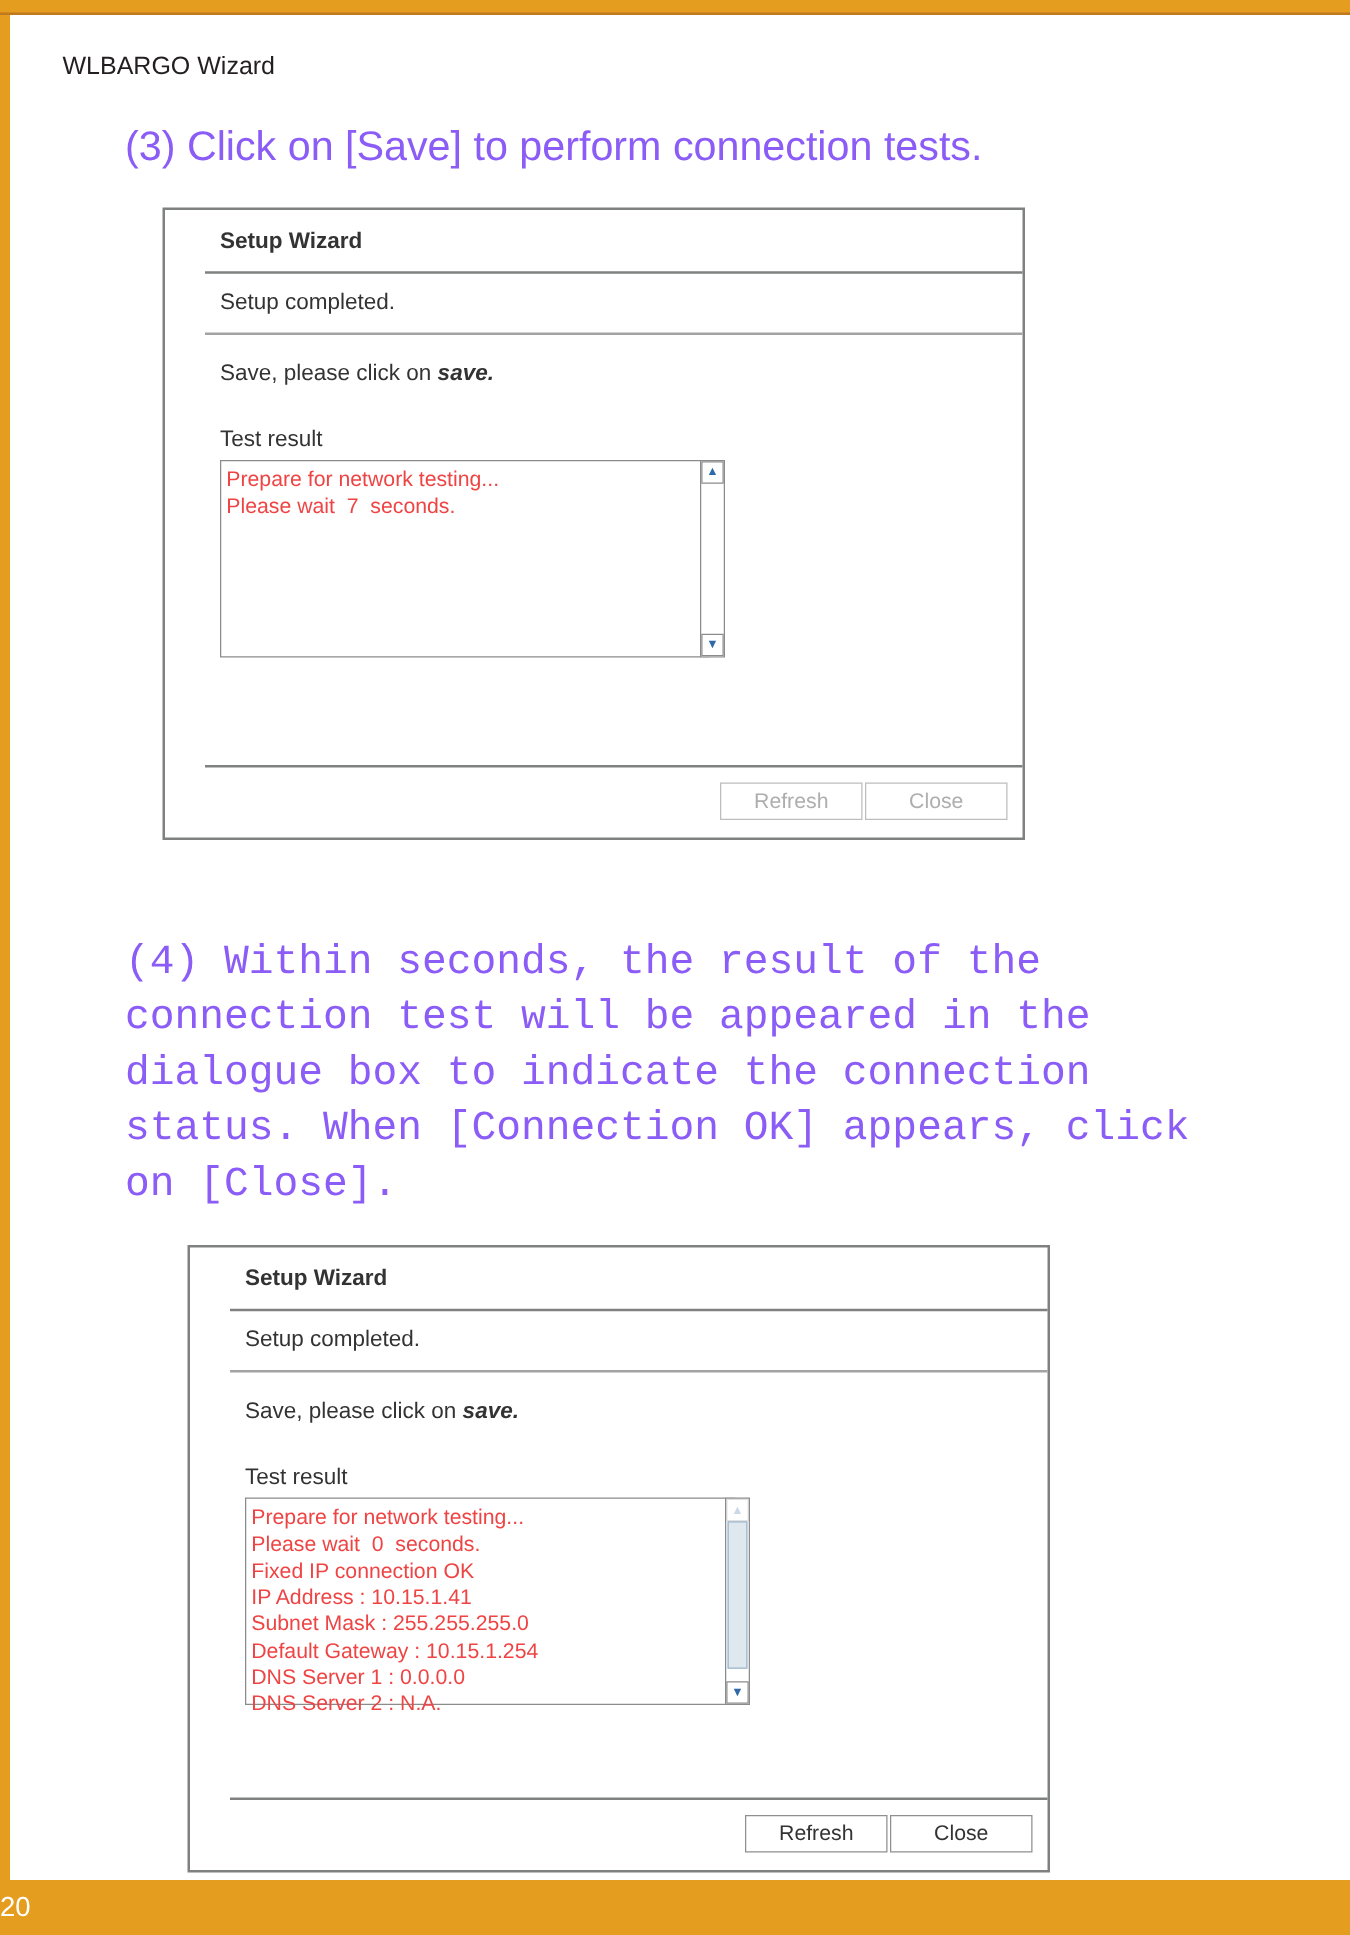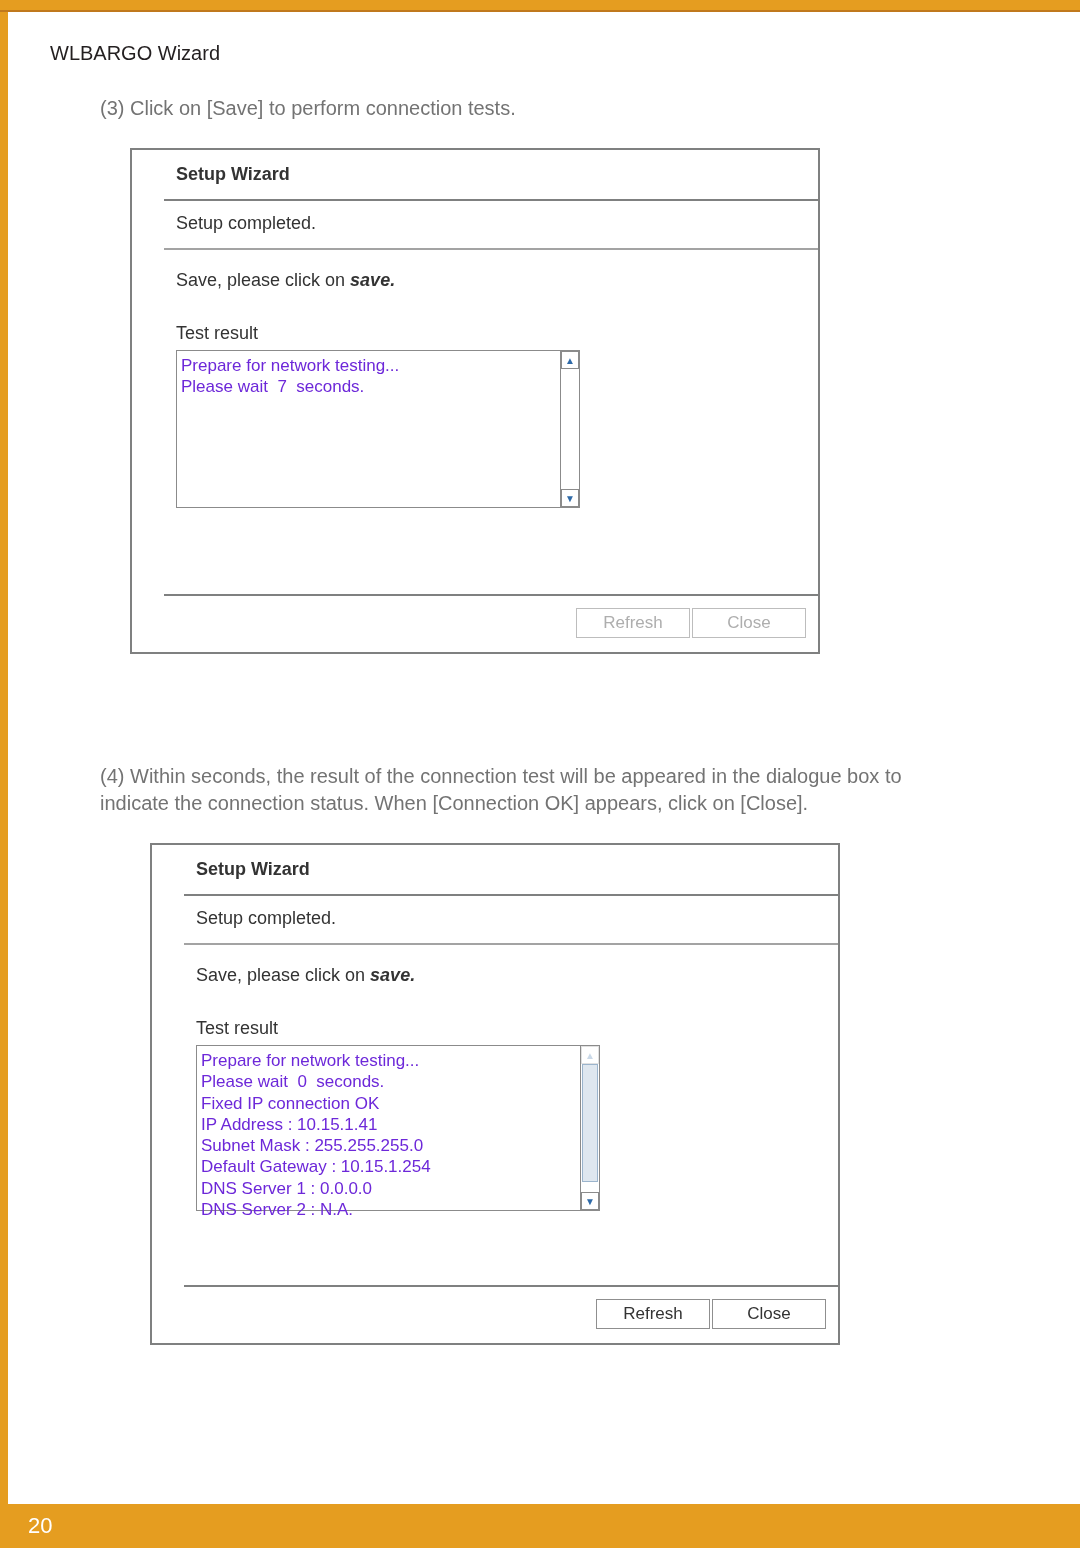--- a/index.html
+++ b/index.html
@@ -8,25 +8,25 @@
     font-family: "Segoe UI", "Myriad Pro", Arial, sans-serif;
     color: #231f20; background: #fff; position: relative;
   }
   .top-strip {
     height: 10px; background: #e59d20; width: 100%;
     border-bottom: 2px solid #c0791d;
   }
   .header-area { padding: 30px 50px 8px 50px; }
   .manual-title { font-size: 20px; color: #231f20; }
   .step {
-    font-size: 20px; color: #737373;
+    font-size: 33px; color: #8b5cf6;
     margin: 22px 0 26px 100px; max-width: 860px;
     line-height: 1.35;
   }
-  .step.second { margin-top: 109px; }
+  .step.second { margin-top: 76px; font-family: Liberation Mono, monospace; }
   
   .panel {
     width: 654px; border: 2px solid #7f8080; background: #fff;
     position: relative;
     font-family: Arial, Helvetica, sans-serif;
     color: #333;
     padding-left: 32px;
   }
   .panel-1 { margin-left: 130px; }
   .panel-2 { margin-left: 150px; }
@@ -43,21 +43,21 @@
     border-bottom: 2px solid #7f8080;
   }
   .panel .row-body .save-line { margin-bottom: 20px; }
   .panel .row-body .save-line .bold-ital { font-weight: bold; font-style: italic; }
   .textarea-wrap {
     position: relative; width: 404px; margin-top: 6px;
   }
   .fake-textarea {
     border: 1px solid #8b8b8b; width: 382px;
     padding: 4px 4px 4px 4px; font-size: 17px; line-height: 1.25;
-    box-sizing: content-box; background: #fff; color:#6d28d9;
+    box-sizing: content-box; background: #fff; color:#ef4444;
   }
   .fake-textarea.h1 { height: 148px; }
   .fake-textarea.h2 { height: 156px; }
   .scrolltrack {
     position: absolute; top: 0; right: 0; bottom: 0; width: 20px;
     border: 1px solid #8b8b8b; border-left: 1px solid #8b8b8b;
     background: #fff; box-sizing: border-box;
   }
   .scrollbtn {
     width: 18px; height: 18px; background:#fff; border:1px solid #8b8b8b;
@@ -81,21 +81,21 @@
     background:#fff; color:#333;
   }
   .btn.disabled { color:#aeaeae; border-color:#bdbdbd; }
   .spacer { height: 70px; }
   
   .bottom-bar {
     position:absolute; left:0; bottom:0; width:100%; height:44px;
     background:#e59d20; display:flex; align-items:center;
   }
   .page-num {
-    color:#fff; font-size:22px; margin-left:28px; font-weight:500;
+    color:#fff; font-size:22px; font-weight:500;
     font-family:"Segoe UI", Arial, sans-serif;
   }
   .left-edge {
     position:absolute; left:0; top:12px; bottom:44px; width:8px;
     background:#e59d20;
   }
   .textarea-label { margin-bottom:4px;margin-top:32px; }
 </style>
 </head>
 <body>

